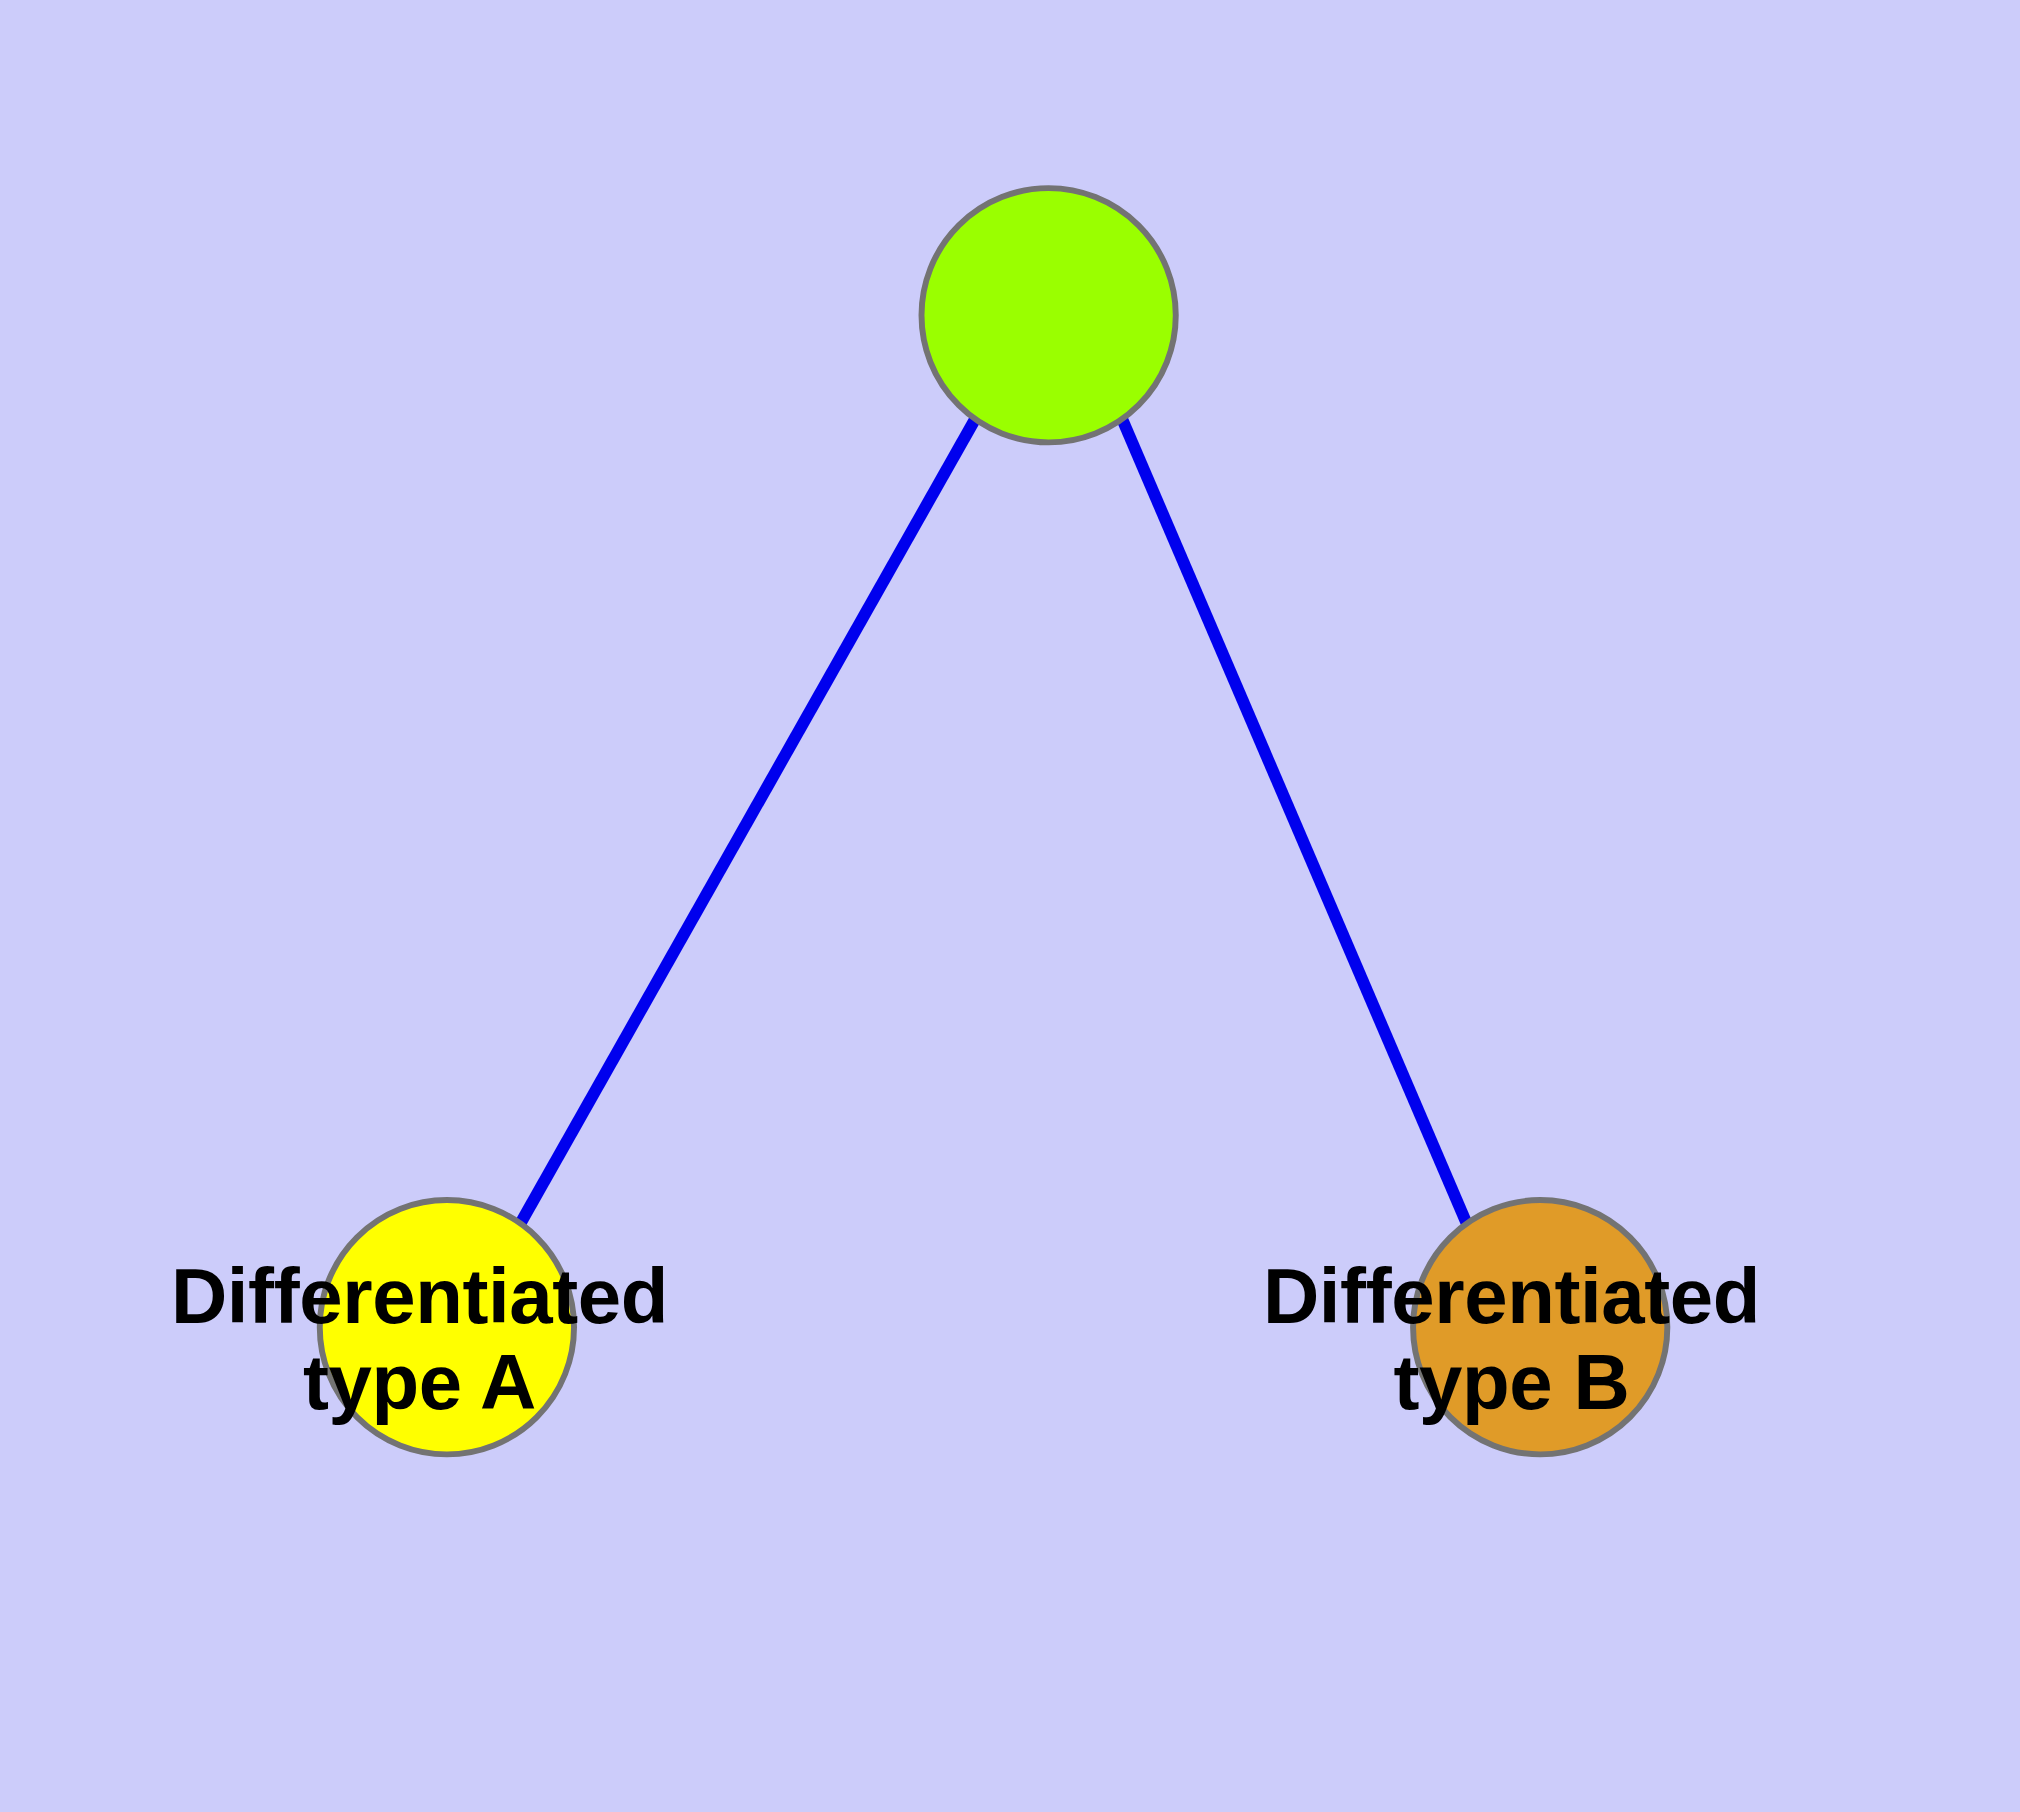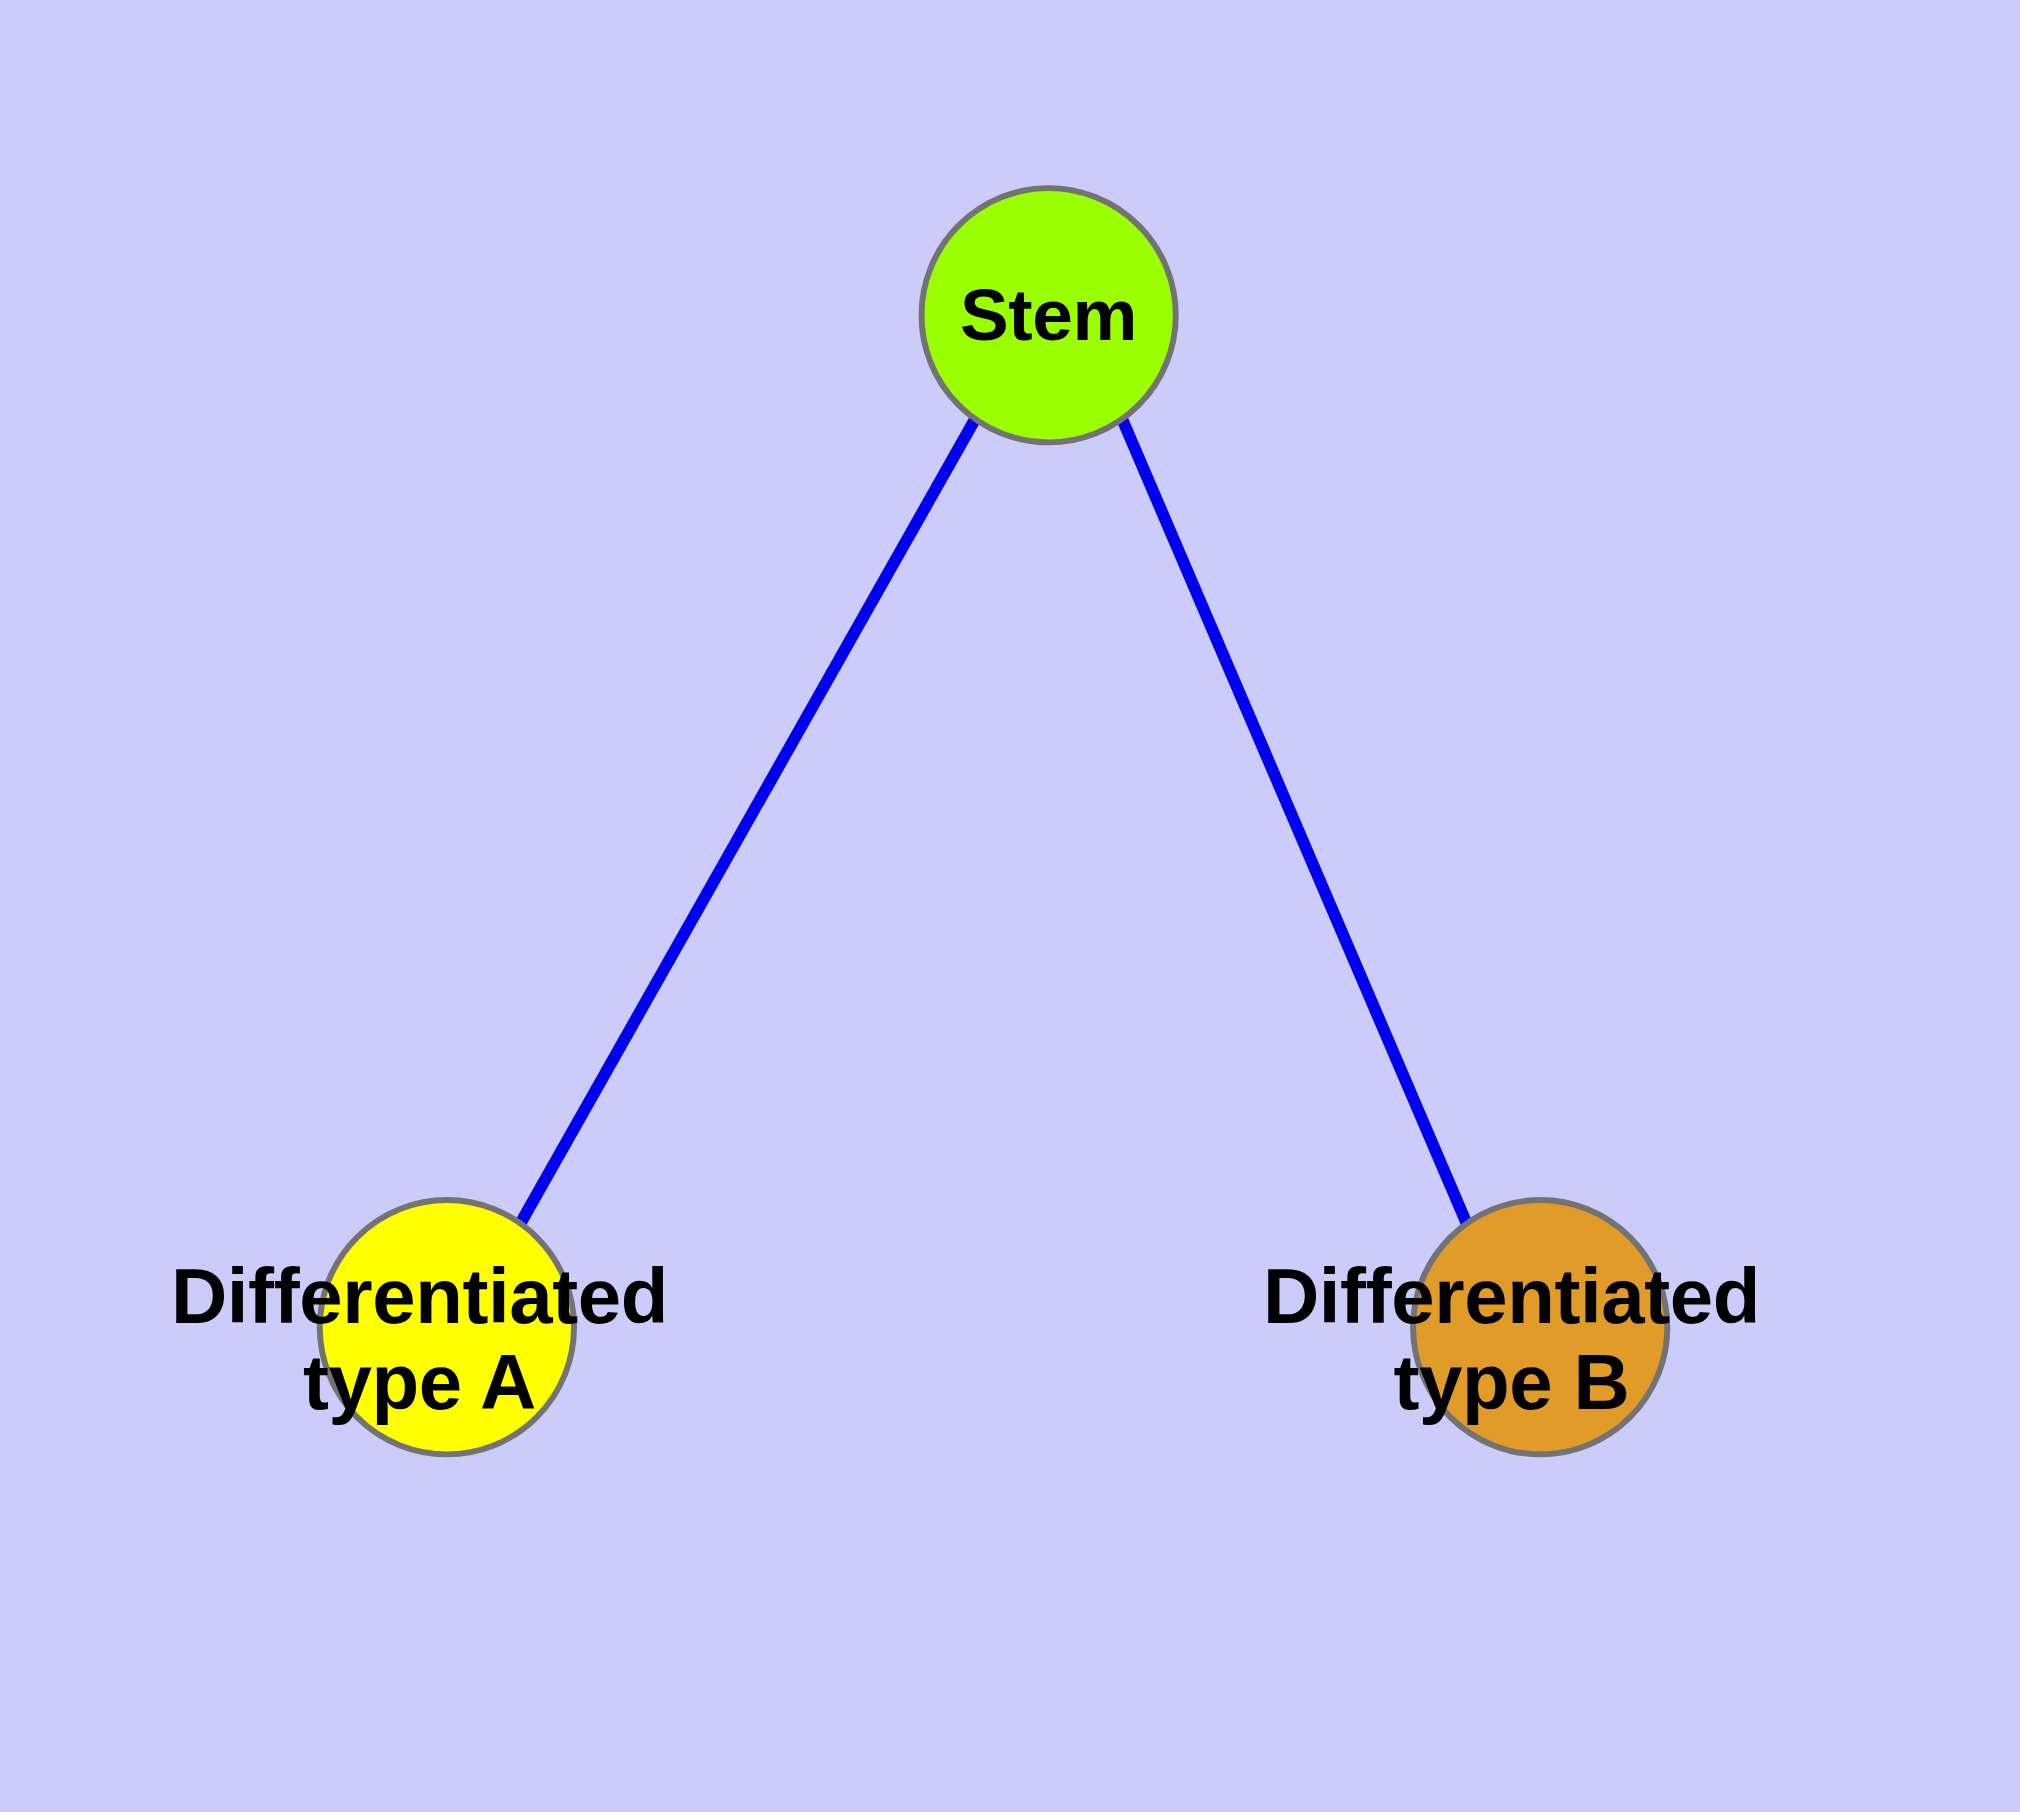--- a/index.html
+++ b/index.html
@@ -60,21 +60,20 @@
   <svg id="graph-svg" viewBox="0 0 2384 2138">
 
     <line x1="1150" y1="495" x2="614" y2="1443" stroke="#0000ee" stroke-width="14" stroke-linecap="butt"></line>
     <line x1="1324" y1="495" x2="1730" y2="1443" stroke="#0000ee" stroke-width="14" stroke-linecap="butt"></line>
 
     <circle cx="1237" cy="372" r="150" fill="#9aff00" stroke="#737373" stroke-width="7"></circle>
     <circle cx="527" cy="1566" r="150" fill="#ffff00" stroke="#737373" stroke-width="7"></circle>
     <circle cx="1817" cy="1566" r="150" fill="#e09b28" stroke="#737373" stroke-width="7"></circle>
   </svg>
 
-  <div id="label-stem" class="node-label">Stem</div>
 
   <div id="label-diff-a" class="node-label">Differentiated
 type A</div>
 
   <div id="label-diff-b" class="node-label">Differentiated
 type B</div>
 
 </div>
 
 

